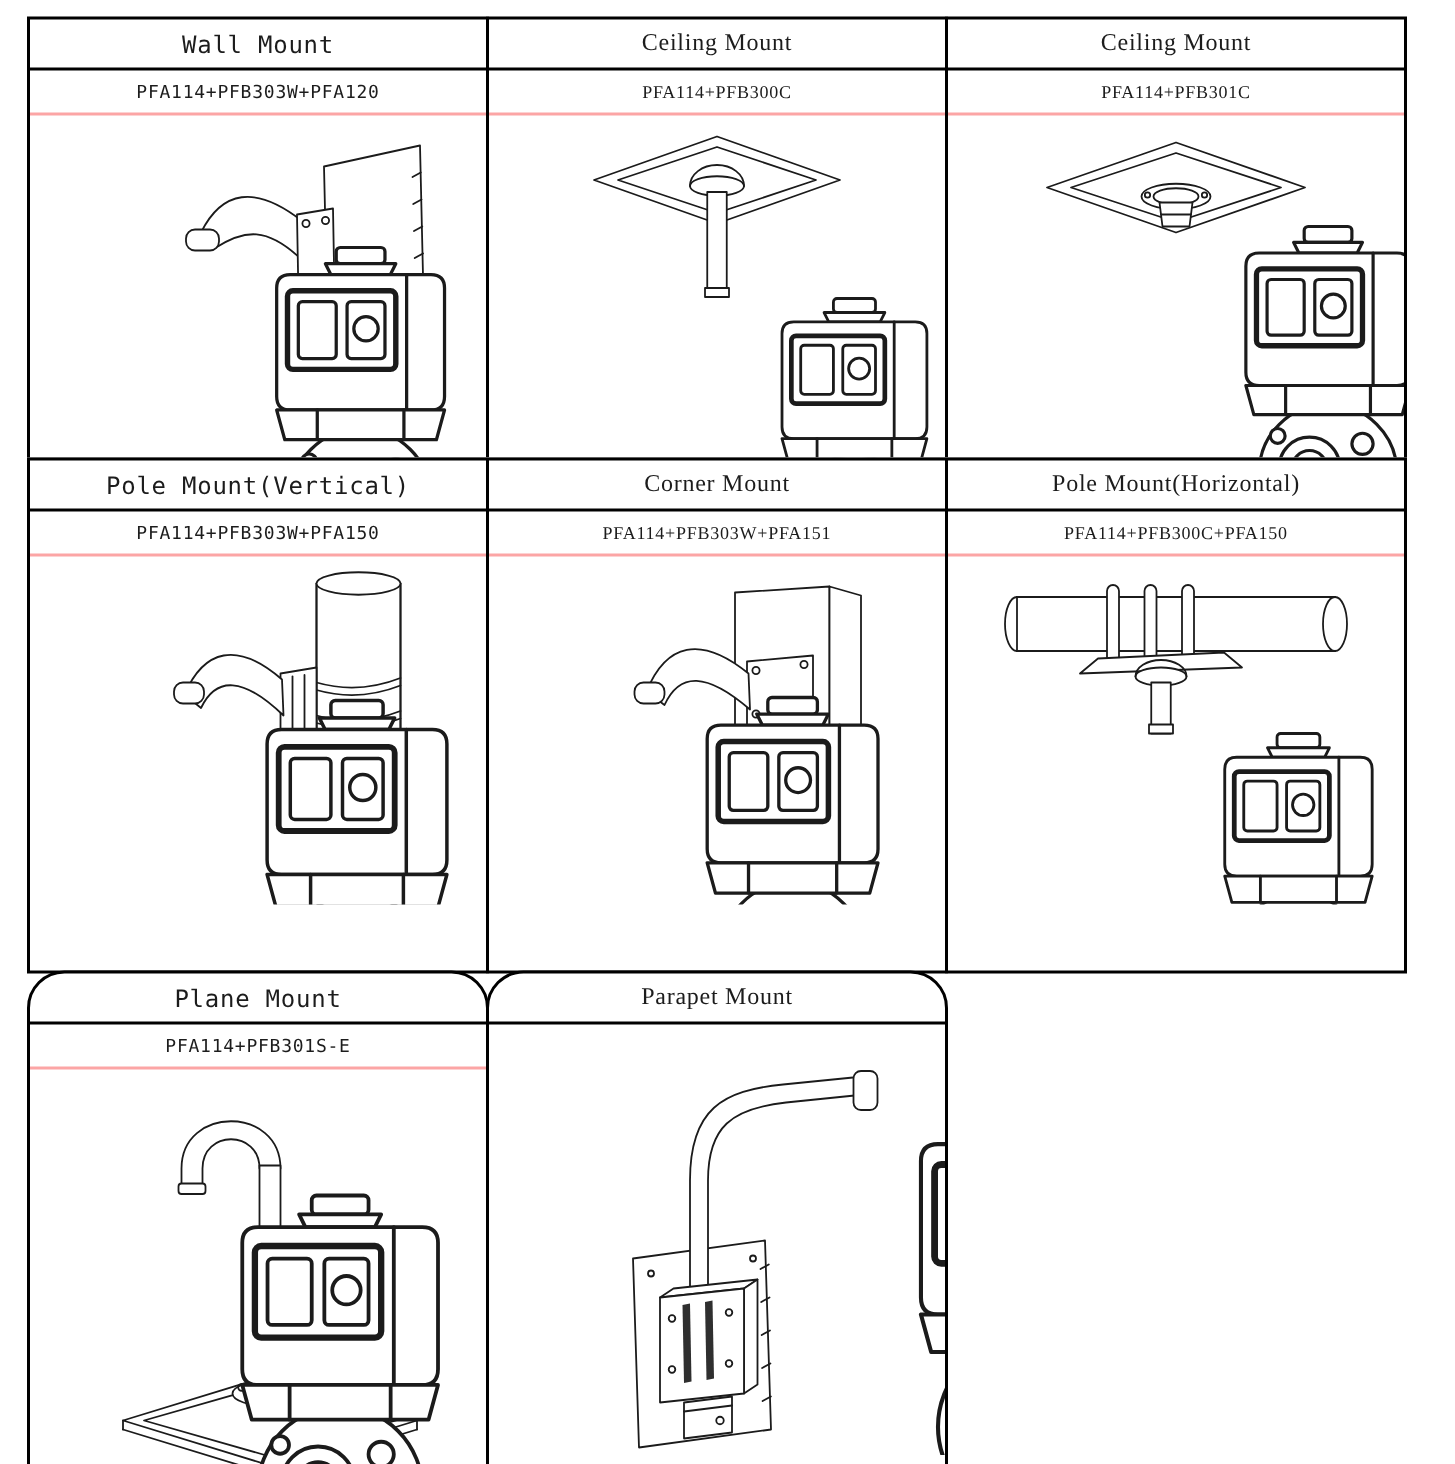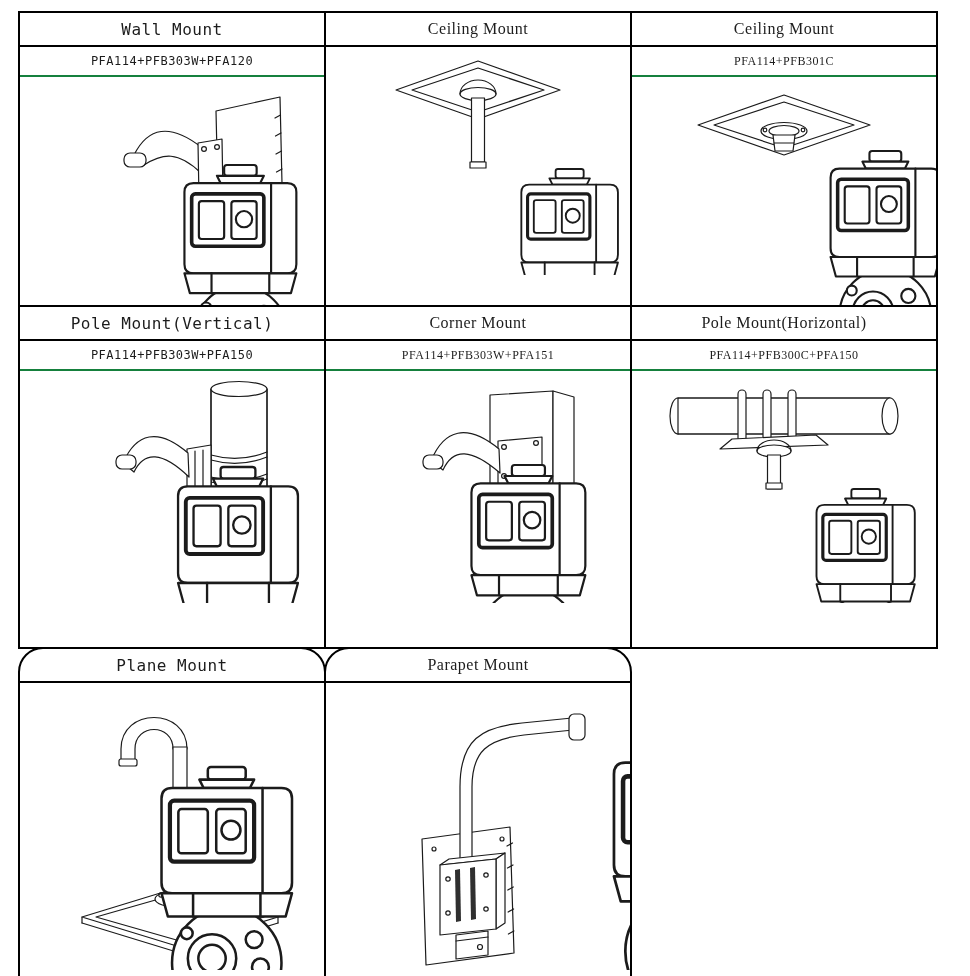--- a/index.html
+++ b/index.html
@@ -8,21 +8,21 @@
   .mount-table{position:absolute;left:18px;top:11px;}
   .band{display:flex;}
   .band + .band{margin-top:-2px;}
   .block{width:308px;box-sizing:border-box;border:2px solid #000;background:#fff;}
   .block + .block{margin-left:-2px;font-family:Liberation Serif, serif;}
   .band1 .block{height:296px;}
   .band2 .block{height:344px;}
   .band3 .block{height:355px;border-radius:25px;}
   .cell{display:flex;align-items:center;justify-content:center;box-sizing:border-box;}
   .title{height:34px;border-bottom:2px solid #000;font-size:16px;letter-spacing:.5px;}
-  .part{height:30px;border-bottom:2px solid #15803d;font-size:12px;letter-spacing:.5px;}
+  .part{height:30px;border-bottom:2px solid #fca5a5;font-size:12px;letter-spacing:.5px;}
   .art{display:flex;align-items:flex-start;justify-content:center;}
   .band1 .art{height:228px;}
   .band2 .art{height:232px;}
   .band3 .art{height:287px;}
   .art svg{display:block;}
   svg *{stroke:#1b1b1b;stroke-width:1.2;fill:none;stroke-linecap:round;stroke-linejoin:round;}
   svg .f{fill:#ffffff;}
   svg .d{fill:#2f2f2f;stroke:none;}
   #svg-defs{position:absolute;width:0;height:0;}
 </style>
@@ -86,20 +86,21 @@
               <circle cx="198" cy="111" r="2.4"></circle>
               <rect class="f" x="104" y="76" width="22" height="14" rx="6"></rect>
             </g>
             <use href="#ptz-cam" transform="translate(76,88) scale(0.95)"></use>
           </svg>
         </div>
       </div>
 
       <div class="block">
         <div class="cell title">Ceiling Mount</div>
+        <div class="cell part">PFA114+PFB300C</div>
         <div class="art">
           <svg width="304" height="228" viewBox="0 0 304 228">
             <g>
               <path d="M152,14 L234,43 L152,72 L70,43 Z M152,21 L218,43 L152,65 L86,43 Z" fill="url(#hatchp)" fill-rule="evenodd"></path>
             </g>
             <g>
               <ellipse class="f" cx="152" cy="47" rx="18" ry="6.5"></ellipse>
               <path d="M134,47 a18,14 0 0 1 36,0"></path>
               <rect class="f" x="145.5" y="51" width="13" height="64"></rect>
               <rect class="f" x="144" y="115" width="16" height="6"></rect>
@@ -230,20 +231,21 @@
           </svg>
         </div>
       </div>
 
     </div>
 
     <div class="band band3">
 
       <div class="block">
         <div class="cell title">Plane Mount</div>
+        <div class="cell part">PFA114+PFB301S-E</div>
         <div class="art">
           <svg width="304" height="287" viewBox="0 0 304 287">
             <g>
               <path class="f" d="M167,66 C167,24 101,24 101,66 L101,78 L115,78 L115,66 C115,40 153,40 153,66 Z"></path>
               <rect class="f" x="153" y="64" width="14" height="146"></rect>
               <rect class="f" x="99" y="76" width="18" height="7" rx="2"></rect>
             </g>
             <g>
               <path d="M160,204 L258,234 L160,264 L62,234 Z M160,210 L244,234 L160,258 L76,234 Z" fill="url(#hatchp)" fill-rule="evenodd"></path>
               <line x1="62" y1="234" x2="62" y2="240"></line>

